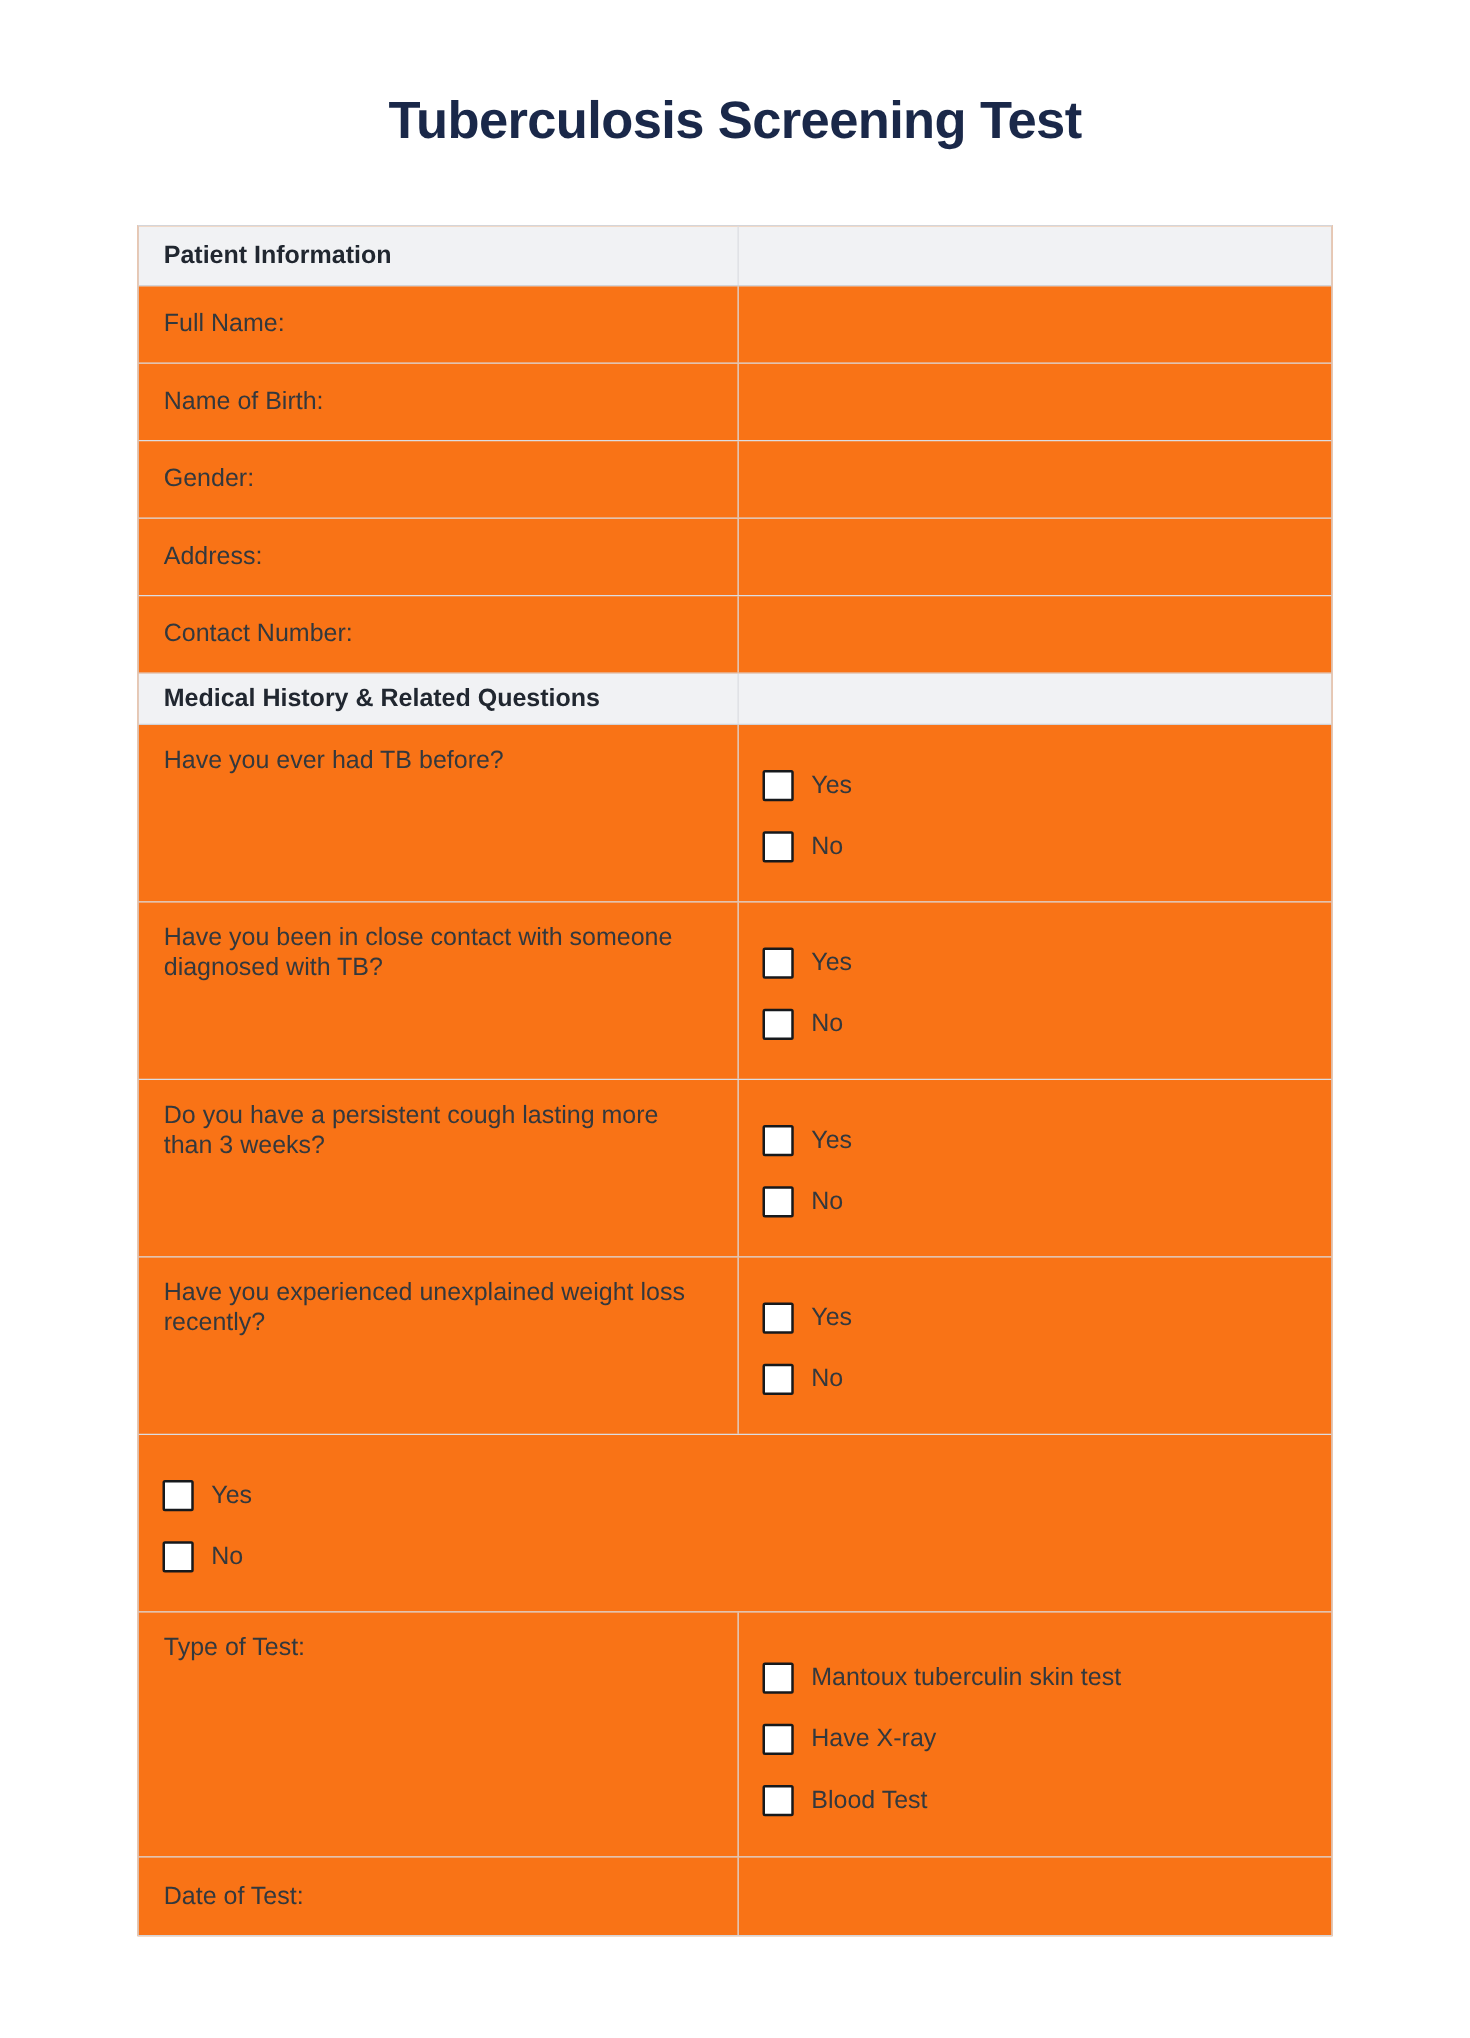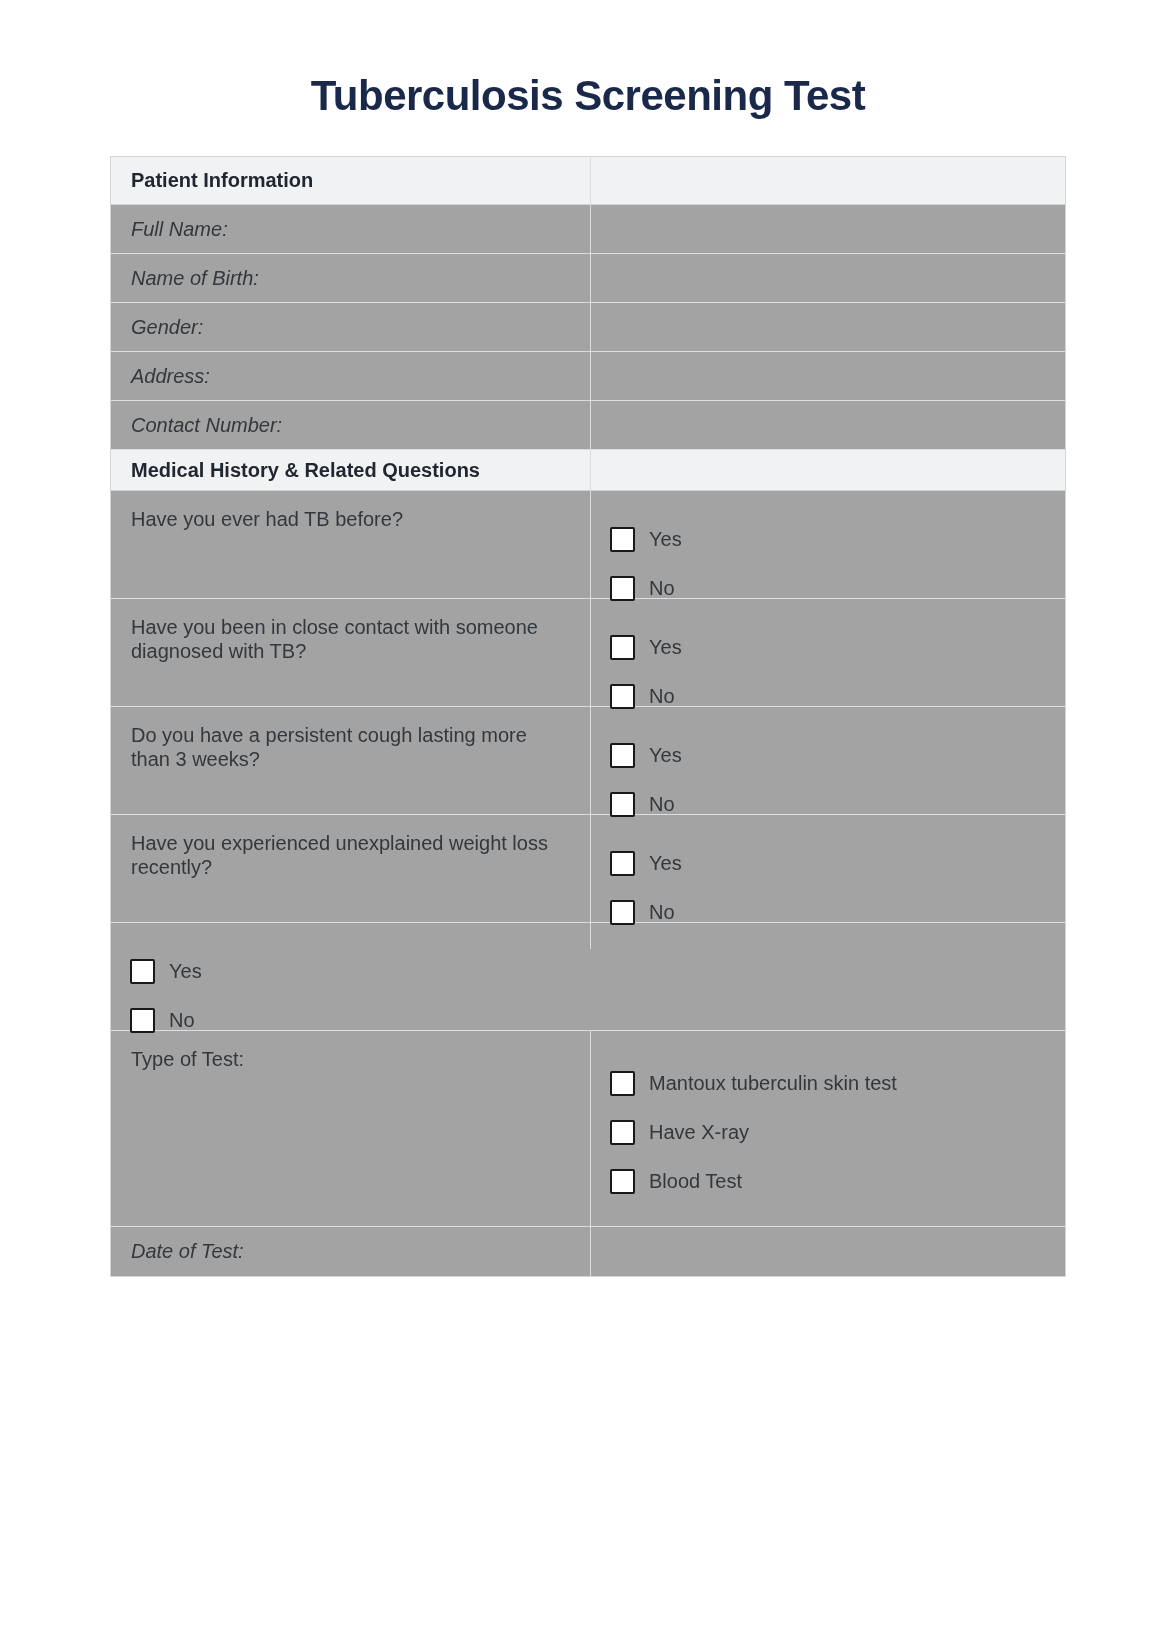--- a/index.html
+++ b/index.html
@@ -22,24 +22,24 @@
     margin: 0;
     text-align: center;
     font-size: 42px;
     line-height: 1.15;
     font-weight: 700;
     letter-spacing: -0.5px;
     color: #1a2849;
   }
   .form-table {
     width: 956px;
-    margin: 36px auto 0 auto;
+    margin: 60px auto 0 auto;
     border: 1px solid #d4d5d9;
     box-sizing: border-box;
-    background: #a3a3a3;
+    background: #f97316;
   }
   .row {
     display: grid;
     grid-template-columns: 480px 1fr;
     border-bottom: 1px solid #dcdde1;
     box-sizing: border-box;
   }
   .row:last-child { border-bottom: none; }
   .cell-l {
     border-right: 1px solid #dcdde1;
@@ -53,29 +53,29 @@
   .row.section { background: #f1f2f4; height: 48px; border-bottom: 1px solid #d2d3d7; }
   .row.section.tall { height: 41px; }
   .row.section .cell-l {
     display: flex;
     align-items: center;
     font-size: 20px;
     font-weight: 700;
     color: #212730;
   }
   
-  .row.field { height: 49px; font-style: italic; }
+  .row.field { height: 62px; }
   .row.field .cell-l {
     display: flex;
     align-items: center;
     font-size: 20px;
     color: #33383d;
   }
   
-  .row.question { height: 108px; }
+  .row.question { height: 142px; }
   .row.question .cell-l {
     padding-top: 16px;
     padding-right: 24px;
     font-size: 20px;
     line-height: 24px;
     color: #33383d;
   }
   .row.question .cell-r { padding: 36px 0 0 19px; }
   
   .row.choices { height: 196px; }

